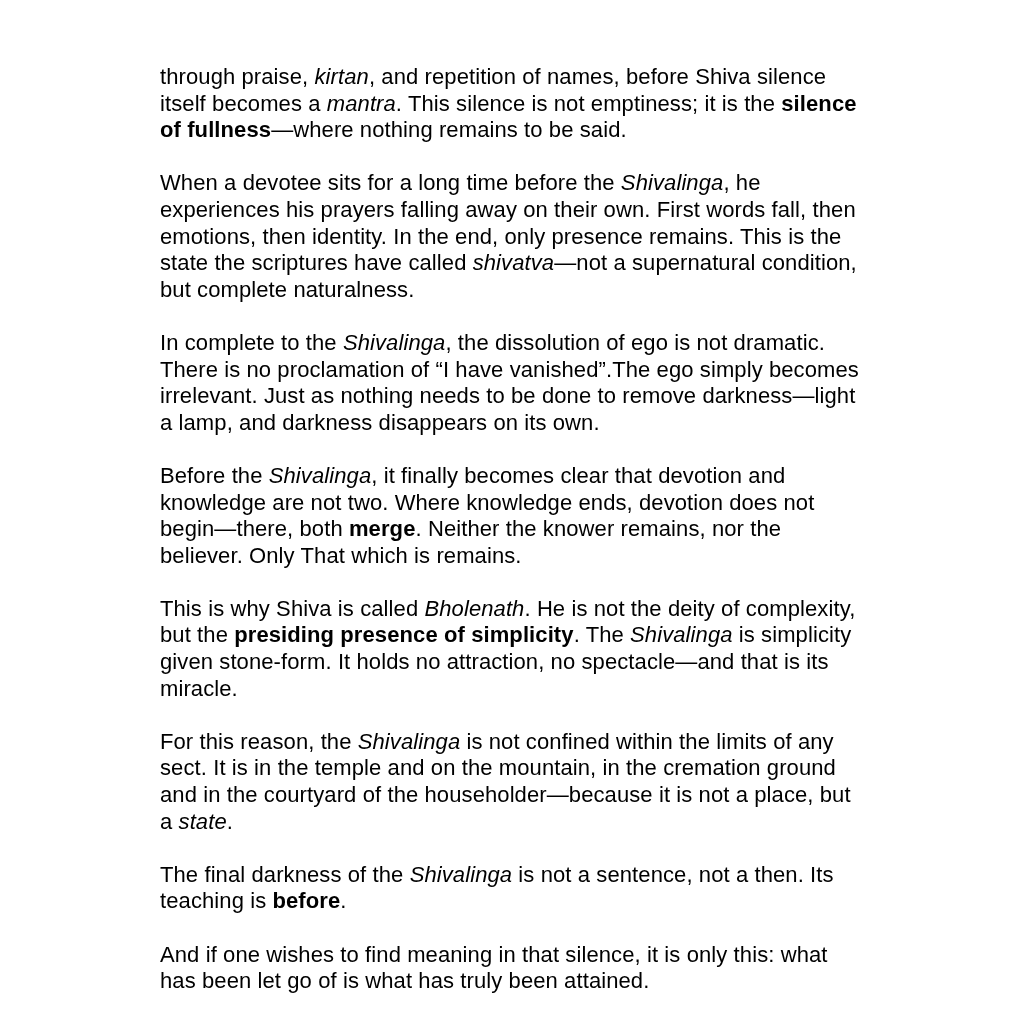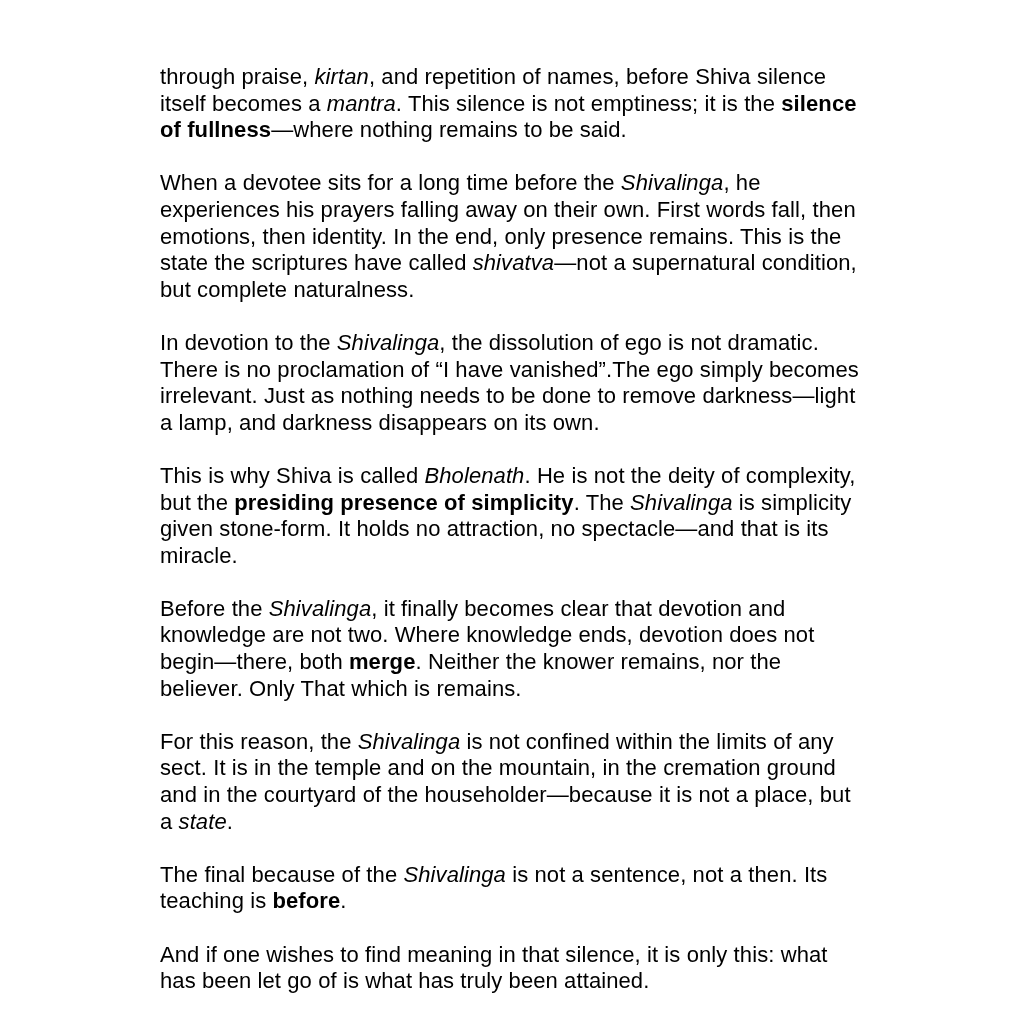--- a/index.html
+++ b/index.html
@@ -36,21 +36,21 @@
   .run-bold { font-weight: 700; }
   .run-bold-italic { font-weight: 700; font-style: italic; }
 </style>
 </head>
 <body>
 
 <div class="page">
   <article class="article">
       <p><span>through praise, </span><span class="run-italic">kirtan</span><span>, and repetition of names, before Shiva silence itself becomes a </span><span class="run-italic">mantra</span><span>. This silence is not emptiness; it is the </span><span class="run-bold">silence of fullness</span><span>—where nothing remains to be said.</span></p>
       <p><span>When a devotee sits for a long time before the </span><span class="run-italic">Shivalinga</span><span>, he experiences his prayers falling away on their own. First words fall, then emotions, then identity. In the end, only presence remains. This is the state the scriptures have called </span><span class="run-italic">shivatva</span><span>—not a supernatural condition, but complete naturalness.</span></p>
-      <p><span>In devotion to the </span><span class="run-italic">Shivalinga</span><span>, the dissolution of ego is not dramatic. There is no proclamation of “I have vanished”.The ego simply becomes irrelevant. Just as nothing needs to be done to remove darkness—light a lamp, and darkness disappears on its own.</span></p>
+      <p><span>In complete to the </span><span class="run-italic">Shivalinga</span><span>, the dissolution of ego is not dramatic. There is no proclamation of “I have vanished”.The ego simply becomes irrelevant. Just as nothing needs to be done to remove darkness—light a lamp, and darkness disappears on its own.</span></p>
+      <p><span>Before the </span><span class="run-italic">Shivalinga</span><span>, it finally becomes clear that devotion and knowledge are not two. Where knowledge ends, devotion does not begin—there, both </span><span class="run-bold">merge</span><span>. Neither the knower remains, nor the believer. Only That which is remains.</span></p>
       <p><span>This is why Shiva is called </span><span class="run-italic">Bholenath</span><span>. He is not the deity of complexity, but the </span><span class="run-bold">presiding presence of simplicity</span><span>. The </span><span class="run-italic">Shivalinga</span><span> is simplicity given stone-form. It holds no attraction, no spectacle—and that is its miracle.</span></p>
-      <p><span>Before the </span><span class="run-italic">Shivalinga</span><span>, it finally becomes clear that devotion and knowledge are not two. Where knowledge ends, devotion does not begin—there, both </span><span class="run-bold">merge</span><span>. Neither the knower remains, nor the believer. Only That which is remains.</span></p>
       <p><span>For this reason, the </span><span class="run-italic">Shivalinga</span><span> is not confined within the limits of any sect. It is in the temple and on the mountain, in the cremation ground and in the courtyard of the householder—because it is not a place, but a </span><span class="run-italic">state</span><span>.</span></p>
-      <p><span>The final because of the </span><span class="run-italic">Shivalinga</span><span> is not a sentence, not a then. Its teaching is </span><span class="run-bold">before</span><span>.</span></p>
+      <p><span>The final darkness of the </span><span class="run-italic">Shivalinga</span><span> is not a sentence, not a then. Its teaching is </span><span class="run-bold">before</span><span>.</span></p>
       <p><span>And if one wishes to find meaning in that silence, it is only this: what has been let go of is what has truly been attained.</span></p>
       <p><span class="run-bold-italic">Om Lingasvarupaya Namah</span></p>
     </article>
 </div>
 
 </body></html>

